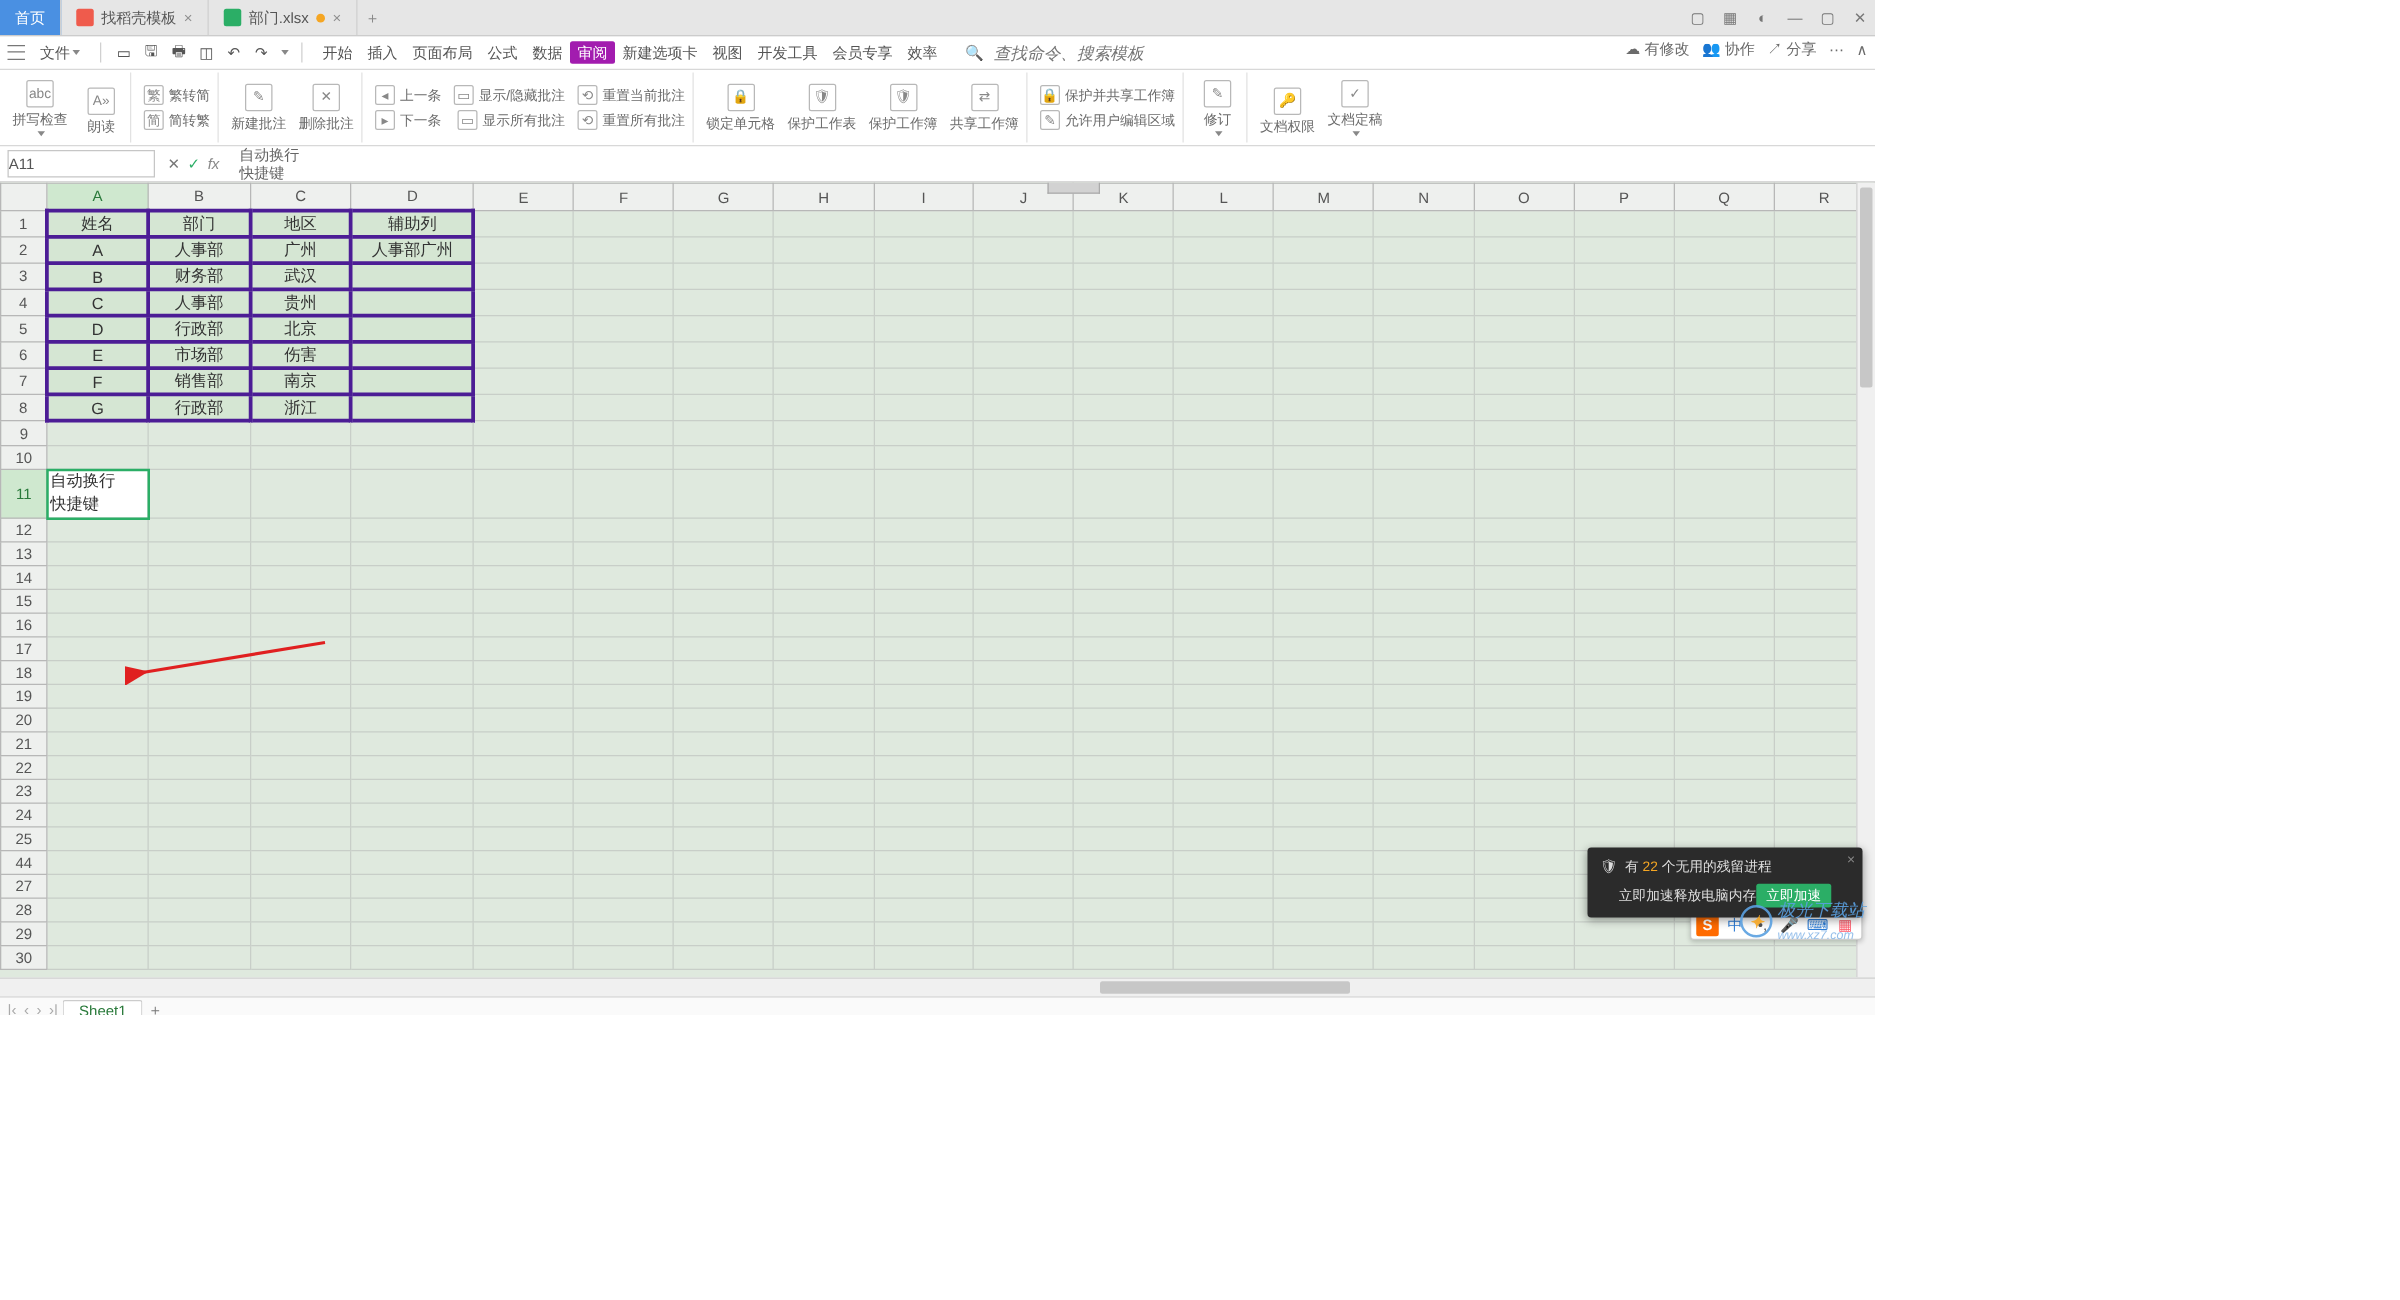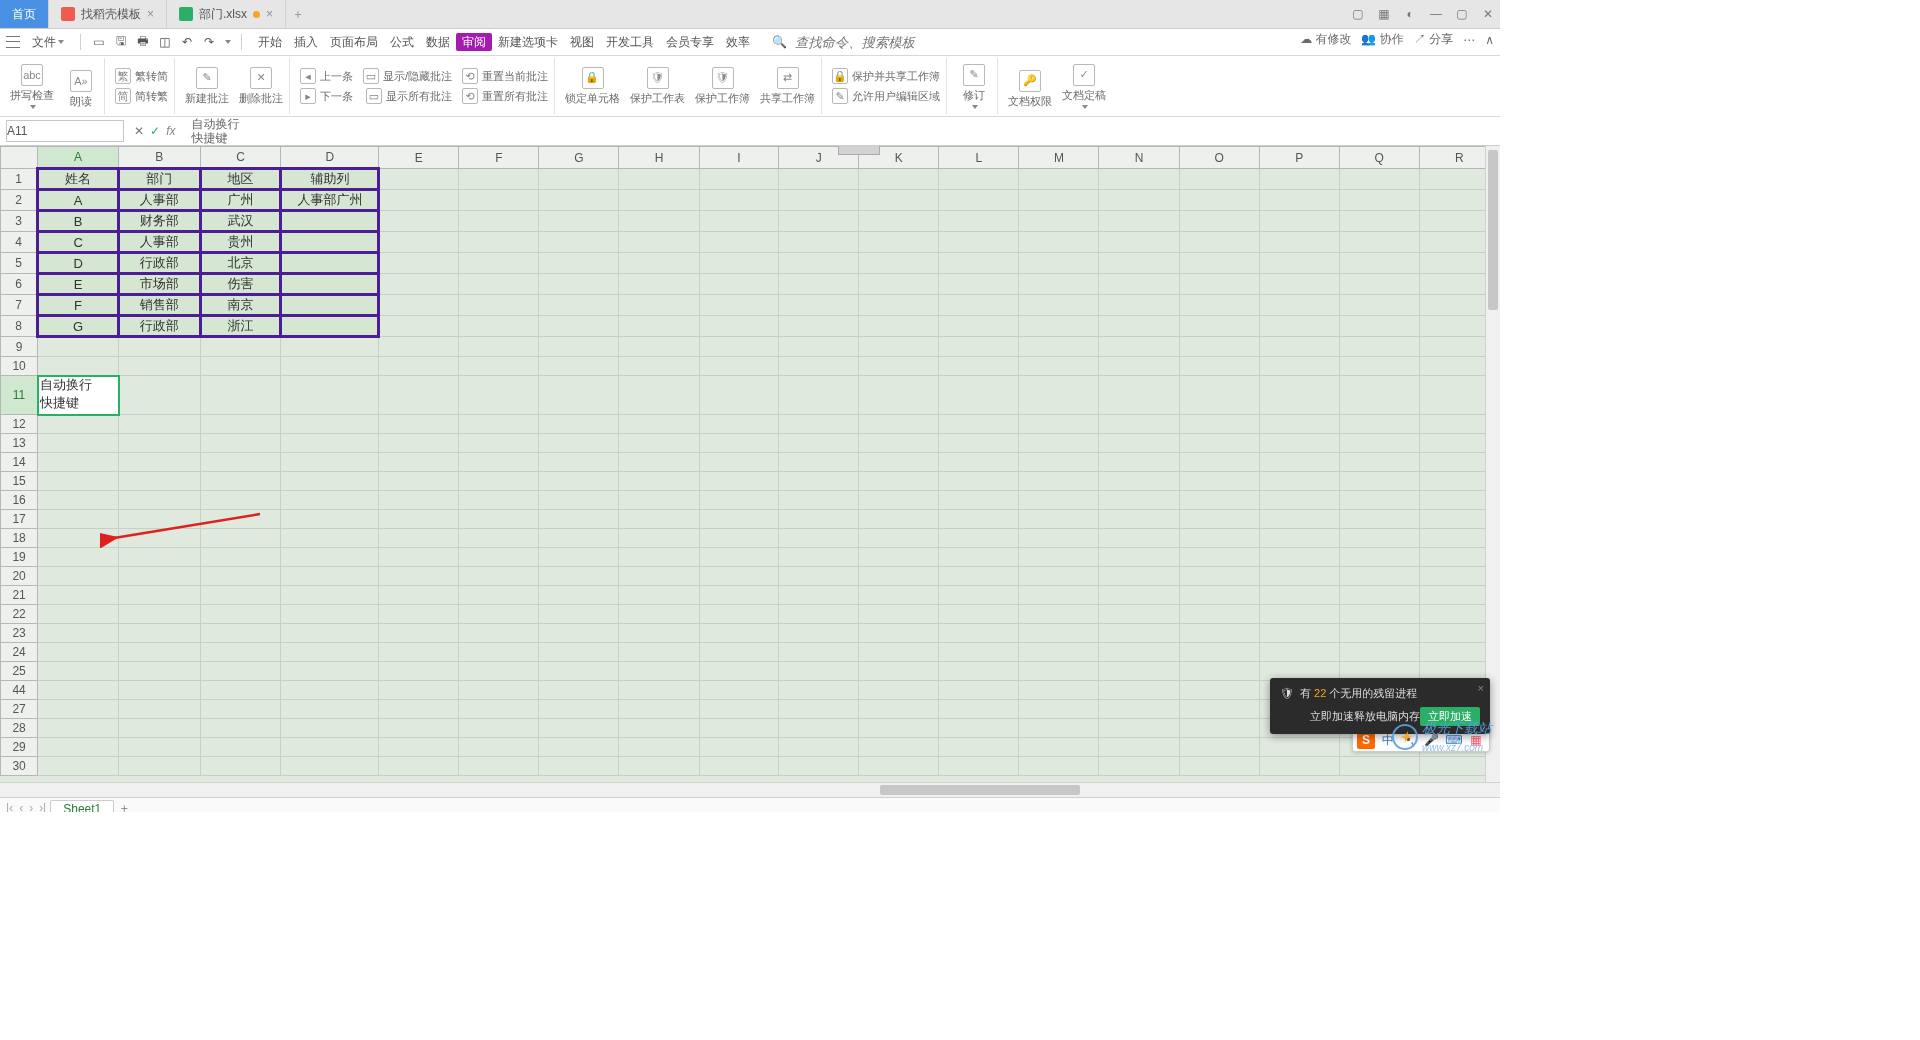--- a/index.html
+++ b/index.html
@@ -65,21 +65,21 @@
   .status .right{display:flex;align-items:center;gap:8px}
   .tiny-ic{width:14px;height:12px;border:1px solid #999;display:inline-block}
   
   .imebar{position:absolute;right:10px;top:582px;display:flex;align-items:center;gap:4px;background:#fff;border:1px solid #ccc;border-radius:3px;padding:2px 4px;box-shadow:0 1px 4px rgba(0,0,0,.2)}
   .imebar .s{width:18px;height:18px;display:flex;align-items:center;justify-content:center;border-radius:2px}
   .ime-logo{background:#ff6a00;color:#fff;font-weight:bold;font-size:12px}
   
   .toast{position:absolute;right:10px;bottom:48px;width:200px;background:#2b2b2b;color:#ddd;border-radius:3px;padding:8px 10px;font-size:11px;box-shadow:0 2px 8px rgba(0,0,0,.4)}
   .toast .hd{display:flex;align-items:center;gap:6px;margin-bottom:6px}
   .toast .num{color:#f5a623}
-  .toast .row2{display:flex;justify-content:flex-end;align-items:center}
+  .toast .row2{display:flex;justify-content:center;align-items:center}
   .toast .btn{background:#2bae66;color:#fff;padding:2px 8px;border-radius:2px}
   .toast .x{position:absolute;top:4px;right:6px;color:#888}
   
   .wmark{position:absolute;right:8px;bottom:28px;color:#5aa0e0;font-size:14px;font-style:italic;opacity:.9;display:flex;align-items:center;gap:4px}
   .wmark .sw{width:22px;height:22px;border:2px solid #5aa0e0;border-radius:50%;display:flex;align-items:center;justify-content:center;color:#f5a623;font-weight:bold}
   .caret{display:inline-block;width:0;height:0;border-left:3px solid transparent;border-right:3px solid transparent;border-top:4px solid #888;vertical-align:middle;margin-left:2px}
 </style>
 </head>
 <body>
 

